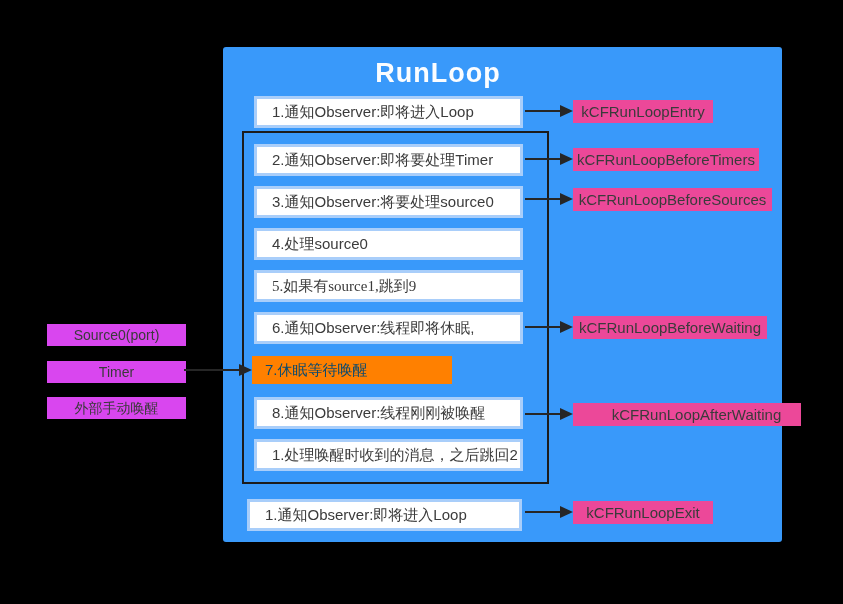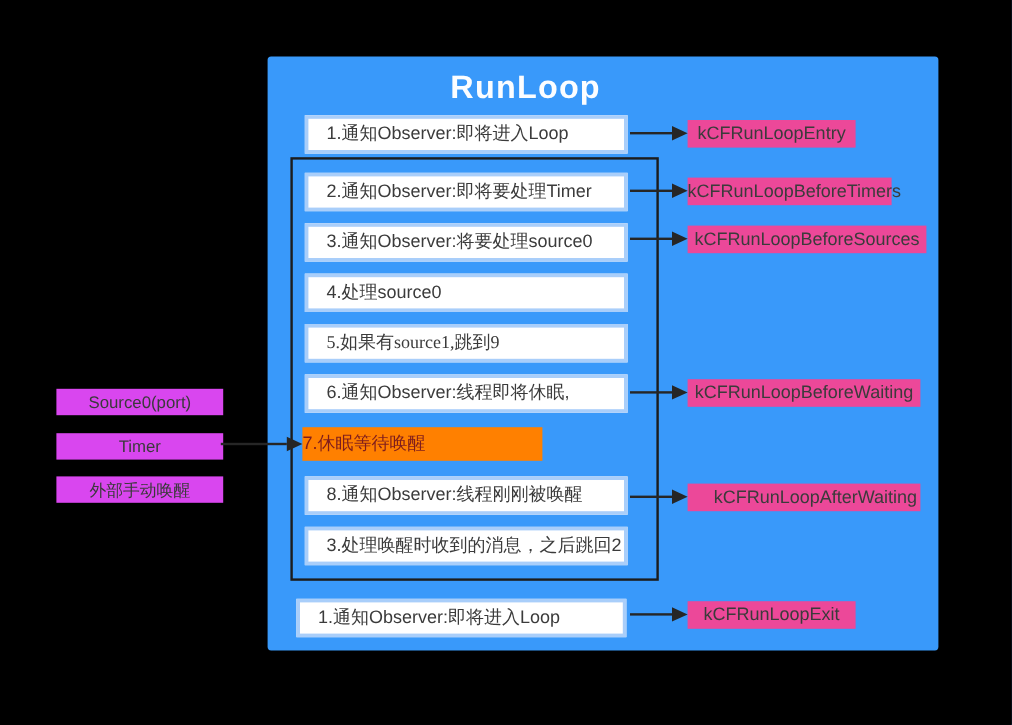--- a/index.html
+++ b/index.html
@@ -22,21 +22,21 @@
   }
   .step {
     position:absolute; left:254px; width:269px; height:32px;
     box-sizing:border-box; border:3px solid #A9CEFA; background:#FFFFFF;
     color:#3B3B3B; font-size:15px; line-height:26px; padding-left:15px;
     white-space:nowrap; overflow:hidden;
   }
   .step-highlight {
     position:absolute; left:252px; top:356px; width:200px; height:28px;
     box-sizing:border-box; background:#FF8000; border:none;
-    color:#7f1d1d; font-size:15px; line-height:28px; 
+    color:#0c4a6e; font-size:15px; line-height:28px; padding-left:13px;
     white-space:nowrap;
   }
   .obs {
     position:absolute; left:573px; height:23px; box-sizing:border-box;
     background:#ec4899; color:#3B3B3B; font-size:15px; line-height:23px;
     text-align:center; white-space:nowrap;
   }
   .src {
     position:absolute; left:47px; width:139px; height:22px;
     background:#d946ef; color:#3A3A3A; font-size:14px; line-height:22px;
@@ -60,28 +60,28 @@
   <div class="loop-frame"></div>
 
   <div class="step" style="top:96px;">1.通知Observer:即将进入Loop</div>
   <div class="step" style="top:144px;">2.通知Observer:即将要处理Timer</div>
   <div class="step" style="top:186px;">3.通知Observer:将要处理source0</div>
   <div class="step" style="top:228px;">4.处理source0</div>
   <div class="step" style="top:270px;font-family:Liberation Serif, serif;">5.如果有source1,跳到9</div>
   <div class="step" style="top:312px;">6.通知Observer:线程即将休眠,</div>
   <div class="step-highlight">7.休眠等待唤醒</div>
   <div class="step" style="top:397px;">8.通知Observer:线程刚刚被唤醒</div>
-  <div class="step" style="top:439px;">3.处理唤醒时收到的消息，之后跳回2</div>
+  <div class="step" style="top:439px;">1.处理唤醒时收到的消息，之后跳回2</div>
   <div class="step" style="top:499px; left:247px; width:275px;">1.通知Observer:即将进入Loop</div>
 
   <div class="obs" style="top:100px; width:140px;">kCFRunLoopEntry</div>
-  <div class="obs" style="top:148px; width:170px;text-align:right;">kCFRunLoopBeforeTimers</div>
+  <div class="obs" style="top:148px; width:186px;">kCFRunLoopBeforeTimers</div>
   <div class="obs" style="top:188px; width:199px;">kCFRunLoopBeforeSources</div>
   <div class="obs" style="top:316px; width:194px;">kCFRunLoopBeforeWaiting</div>
-  <div class="obs" style="top:403px; width:194px;padding-left:19px;">kCFRunLoopAfterWaiting</div>
+  <div class="obs" style="top:403px; width:228px;padding-left:19px;">kCFRunLoopAfterWaiting</div>
   <div class="obs" style="top:501px; width:140px;">kCFRunLoopExit</div>
 
   <div class="src" style="top:324px;">Source0(port)</div>
   <div class="src" style="top:361px;">Timer</div>
   <div class="src" style="top:397px;">外部手动唤醒</div>
 
   <div class="arrow" style="left:525px; top:110px; width:35px;"></div>
   <div class="arrow" style="left:525px; top:158px; width:35px;"></div>
   <div class="arrow" style="left:525px; top:198px; width:35px;"></div>
   <div class="arrow" style="left:525px; top:326px; width:35px;"></div>

